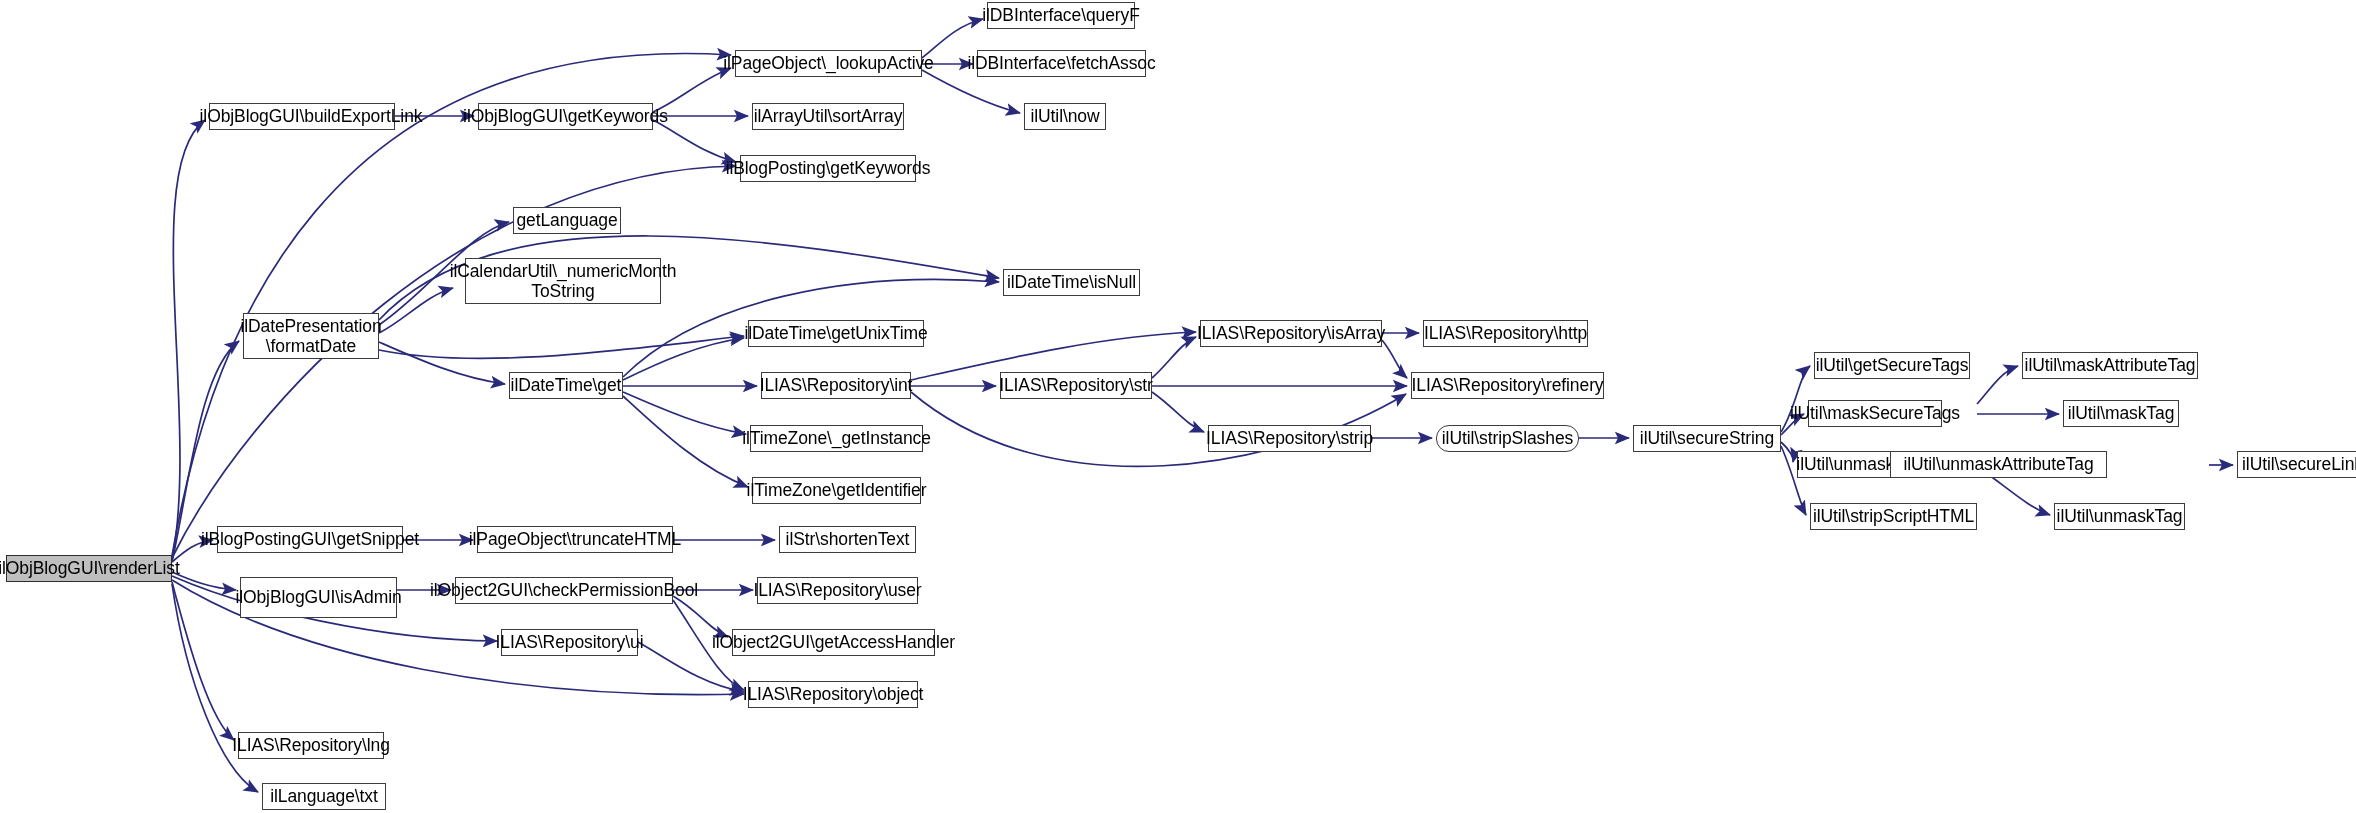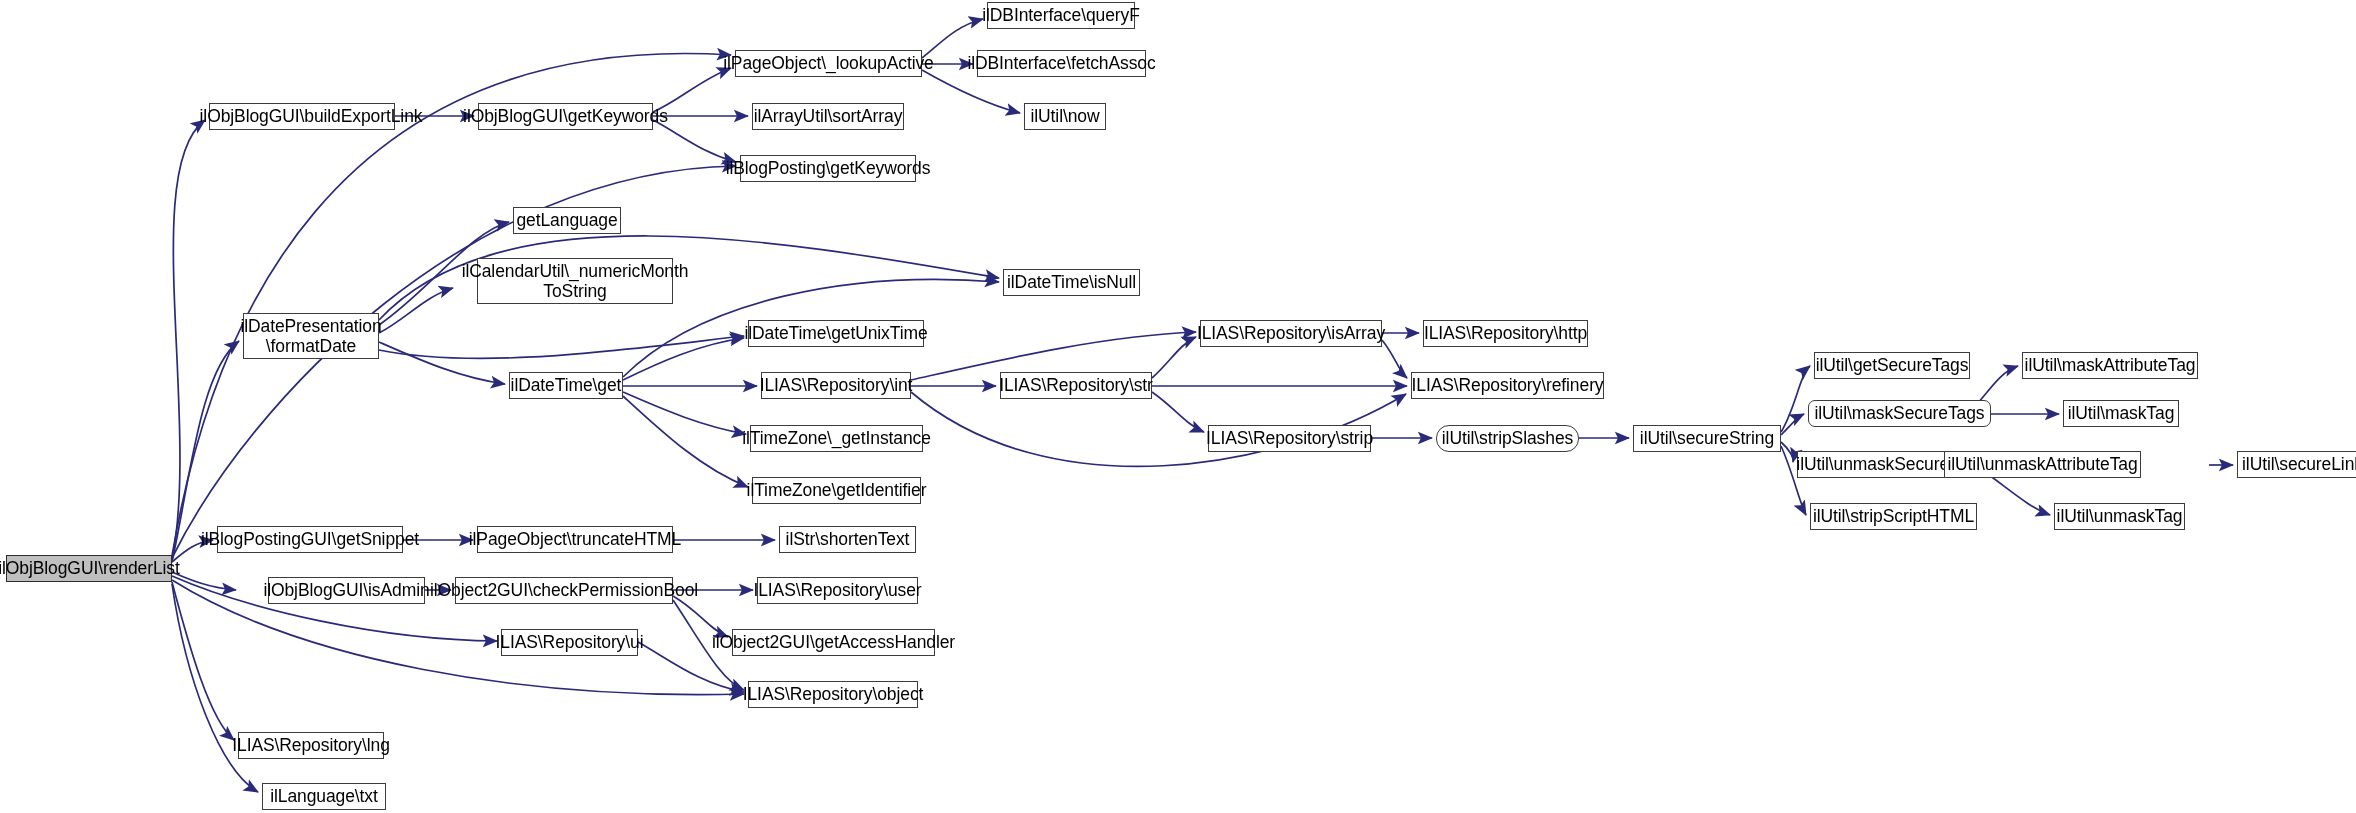--- a/index.html
+++ b/index.html
@@ -122,50 +122,50 @@
       <div class="node root" style="left: 6px; top: 555px; width: 166px; height: 27px;"><span class="node-label">ilObjBlogGUI\renderList</span></div>
       <div class="node" style="left: 209px; top: 103px; width: 186px; height: 27px; padding-left: 18px;"><span class="node-label">ilObjBlogGUI\buildExportLink</span></div>
       <div class="node" style="left: 478px; top: 103px; width: 175px; height: 27px;"><span class="node-label">ilObjBlogGUI\getKeywords</span></div>
       <div class="node" style="left: 735px; top: 50px; width: 187px; height: 27px;"><span class="node-label">ilPageObject\_lookupActive</span></div>
       <div class="node" style="left: 752px; top: 103px; width: 152px; height: 27px;"><span class="node-label">ilArrayUtil\sortArray</span></div>
       <div class="node" style="left: 740px; top: 155px; width: 176px; height: 27px;"><span class="node-label">ilBlogPosting\getKeywords</span></div>
       <div class="node" style="left: 987px; top: 2px; width: 148px; height: 27px; align-items: center;"><span class="node-label">ilDBInterface\queryF</span></div>
       <div class="node" style="left: 977px; top: 50px; width: 169px; height: 27px;"><span class="node-label">ilDBInterface\fetchAssoc</span></div>
       <div class="node" style="left: 1024px; top: 103px; width: 82px; height: 27px;"><span class="node-label">ilUtil\now</span></div>
       <div class="node" style="left: 513px; top: 207px; width: 108px; height: 27px;"><span class="node-label">getLanguage</span></div>
-      <div class="node" style="left: 477px; top: 258px; width: 196px; height: 46px;"><span class="node-label">ilCalendarUtil\_numericMonth
+      <div class="node" style="left: 465px; top: 258px; width: 196px; height: 46px;"><span class="node-label">ilCalendarUtil\_numericMonth
 ToString</span></div>
       <div class="node" style="left: 243px; top: 313px; width: 136px; height: 46px;"><span class="node-label">ilDatePresentation
 \formatDate</span></div>
       <div class="node" style="left: 509px; top: 372px; width: 114px; height: 27px;"><span class="node-label">ilDateTime\get</span></div>
       <div class="node" style="left: 1003px; top: 269px; width: 137px; height: 27px;"><span class="node-label">ilDateTime\isNull</span></div>
       <div class="node" style="left: 748px; top: 320px; width: 176px; height: 27px;"><span class="node-label">ilDateTime\getUnixTime</span></div>
       <div class="node" style="left: 761px; top: 372px; width: 150px; height: 27px;"><span class="node-label">ILIAS\Repository\int</span></div>
       <div class="node" style="left: 750px; top: 425px; width: 173px; height: 27px;"><span class="node-label">ilTimeZone\_getInstance</span></div>
       <div class="node" style="left: 752px; top: 477px; width: 169px; height: 27px;"><span class="node-label">ilTimeZone\getIdentifier</span></div>
       <div class="node" style="left: 1000px; top: 372px; width: 152px; height: 27px;"><span class="node-label">ILIAS\Repository\str</span></div>
       <div class="node" style="left: 1200px; top: 320px; width: 182px; height: 27px; justify-content: center;"><span class="node-label">ILIAS\Repository\isArray</span></div>
       <div class="node" style="left: 1208px; top: 425px; width: 163px; height: 27px;"><span class="node-label">ILIAS\Repository\strip</span></div>
       <div class="node" style="left: 1423px; top: 320px; width: 165px; height: 27px;"><span class="node-label">ILIAS\Repository\http</span></div>
       <div class="node" style="left: 1411px; top: 372px; width: 193px; height: 27px;"><span class="node-label">ILIAS\Repository\refinery</span></div>
       <div class="node" style="left: 1436px; top: 425px; width: 143px; height: 27px; border-radius: 13px;"><span class="node-label">ilUtil\stripSlashes</span></div>
       <div class="node" style="left: 1633px; top: 425px; width: 148px; height: 27px;"><span class="node-label">ilUtil\secureString</span></div>
       <div class="node" style="left: 1814px; top: 352px; width: 156px; height: 27px;"><span class="node-label">ilUtil\getSecureTags</span></div>
-      <div class="node" style="left: 1808px; top: 400px; width: 183px; height: 27px; border-radius: 7px;"><span class="node-label">ilUtil\maskSecureTags</span></div>
+      <div class="node" style="left: 1808px; top: 400px; width: 134px; height: 27px;"><span class="node-label">ilUtil\maskSecureTags</span></div>
       <div class="node" style="left: 1797px; top: 451px; width: 188px; height: 27px;"><span class="node-label">ilUtil\unmaskSecureTags</span></div>
       <div class="node" style="left: 1810px; top: 503px; width: 167px; height: 27px;"><span class="node-label">ilUtil\stripScriptHTML</span></div>
       <div class="node" style="left: 2022px; top: 352px; width: 176px; height: 27px;"><span class="node-label">ilUtil\maskAttributeTag</span></div>
       <div class="node" style="left: 2063px; top: 400px; width: 116px; height: 27px;"><span class="node-label">ilUtil\maskTag</span></div>
-      <div class="node" style="left: 1944px; top: 451px; width: 197px; height: 27px;"><span class="node-label">ilUtil\unmaskAttributeTag</span></div>
+      <div class="node" style="left: 1890px; top: 451px; width: 217px; height: 27px;"><span class="node-label">ilUtil\unmaskAttributeTag</span></div>
       <div class="node" style="left: 2054px; top: 503px; width: 131px; height: 27px;"><span class="node-label">ilUtil\unmaskTag</span></div>
       <div class="node" style="left: 2237px; top: 451px; width: 131px; height: 27px;"><span class="node-label">ilUtil\secureLink</span></div>
       <div class="node" style="left: 217px; top: 526px; width: 186px; height: 27px;"><span class="node-label">ilBlogPostingGUI\getSnippet</span></div>
       <div class="node" style="left: 477px; top: 526px; width: 196px; height: 27px;"><span class="node-label">ilPageObject\truncateHTML</span></div>
       <div class="node" style="left: 779px; top: 526px; width: 137px; height: 27px;"><span class="node-label">ilStr\shortenText</span></div>
-      <div class="node" style="left: 240px; top: 577px; width: 157px; height: 27px; margin-left: 28px;"><span class="node-label">ilObjBlogGUI\isAdmin</span></div>
+      <div class="node" style="left: 240px; top: 577px; width: 157px; height: 41px;"><span class="node-label">ilObjBlogGUI\isAdmin</span></div>
       <div class="node" style="left: 455px; top: 577px; width: 218px; height: 27px;"><span class="node-label">ilObject2GUI\checkPermissionBool</span></div>
       <div class="node" style="left: 757px; top: 577px; width: 161px; height: 27px;"><span class="node-label">ILIAS\Repository\user</span></div>
       <div class="node" style="left: 501px; top: 629px; width: 137px; height: 27px;"><span class="node-label">ILIAS\Repository\ui</span></div>
       <div class="node" style="left: 732px; top: 629px; width: 203px; height: 27px;"><span class="node-label">ilObject2GUI\getAccessHandler</span></div>
       <div class="node" style="left: 748px; top: 681px; width: 170px; height: 27px;"><span class="node-label">ILIAS\Repository\object</span></div>
       <div class="node" style="left: 238px; top: 732px; width: 146px; height: 27px;"><span class="node-label">ILIAS\Repository\lng</span></div>
       <div class="node" style="left: 262px; top: 783px; width: 124px; height: 27px;"><span class="node-label">ilLanguage\txt</span></div>
     </div>
 </div>
 

